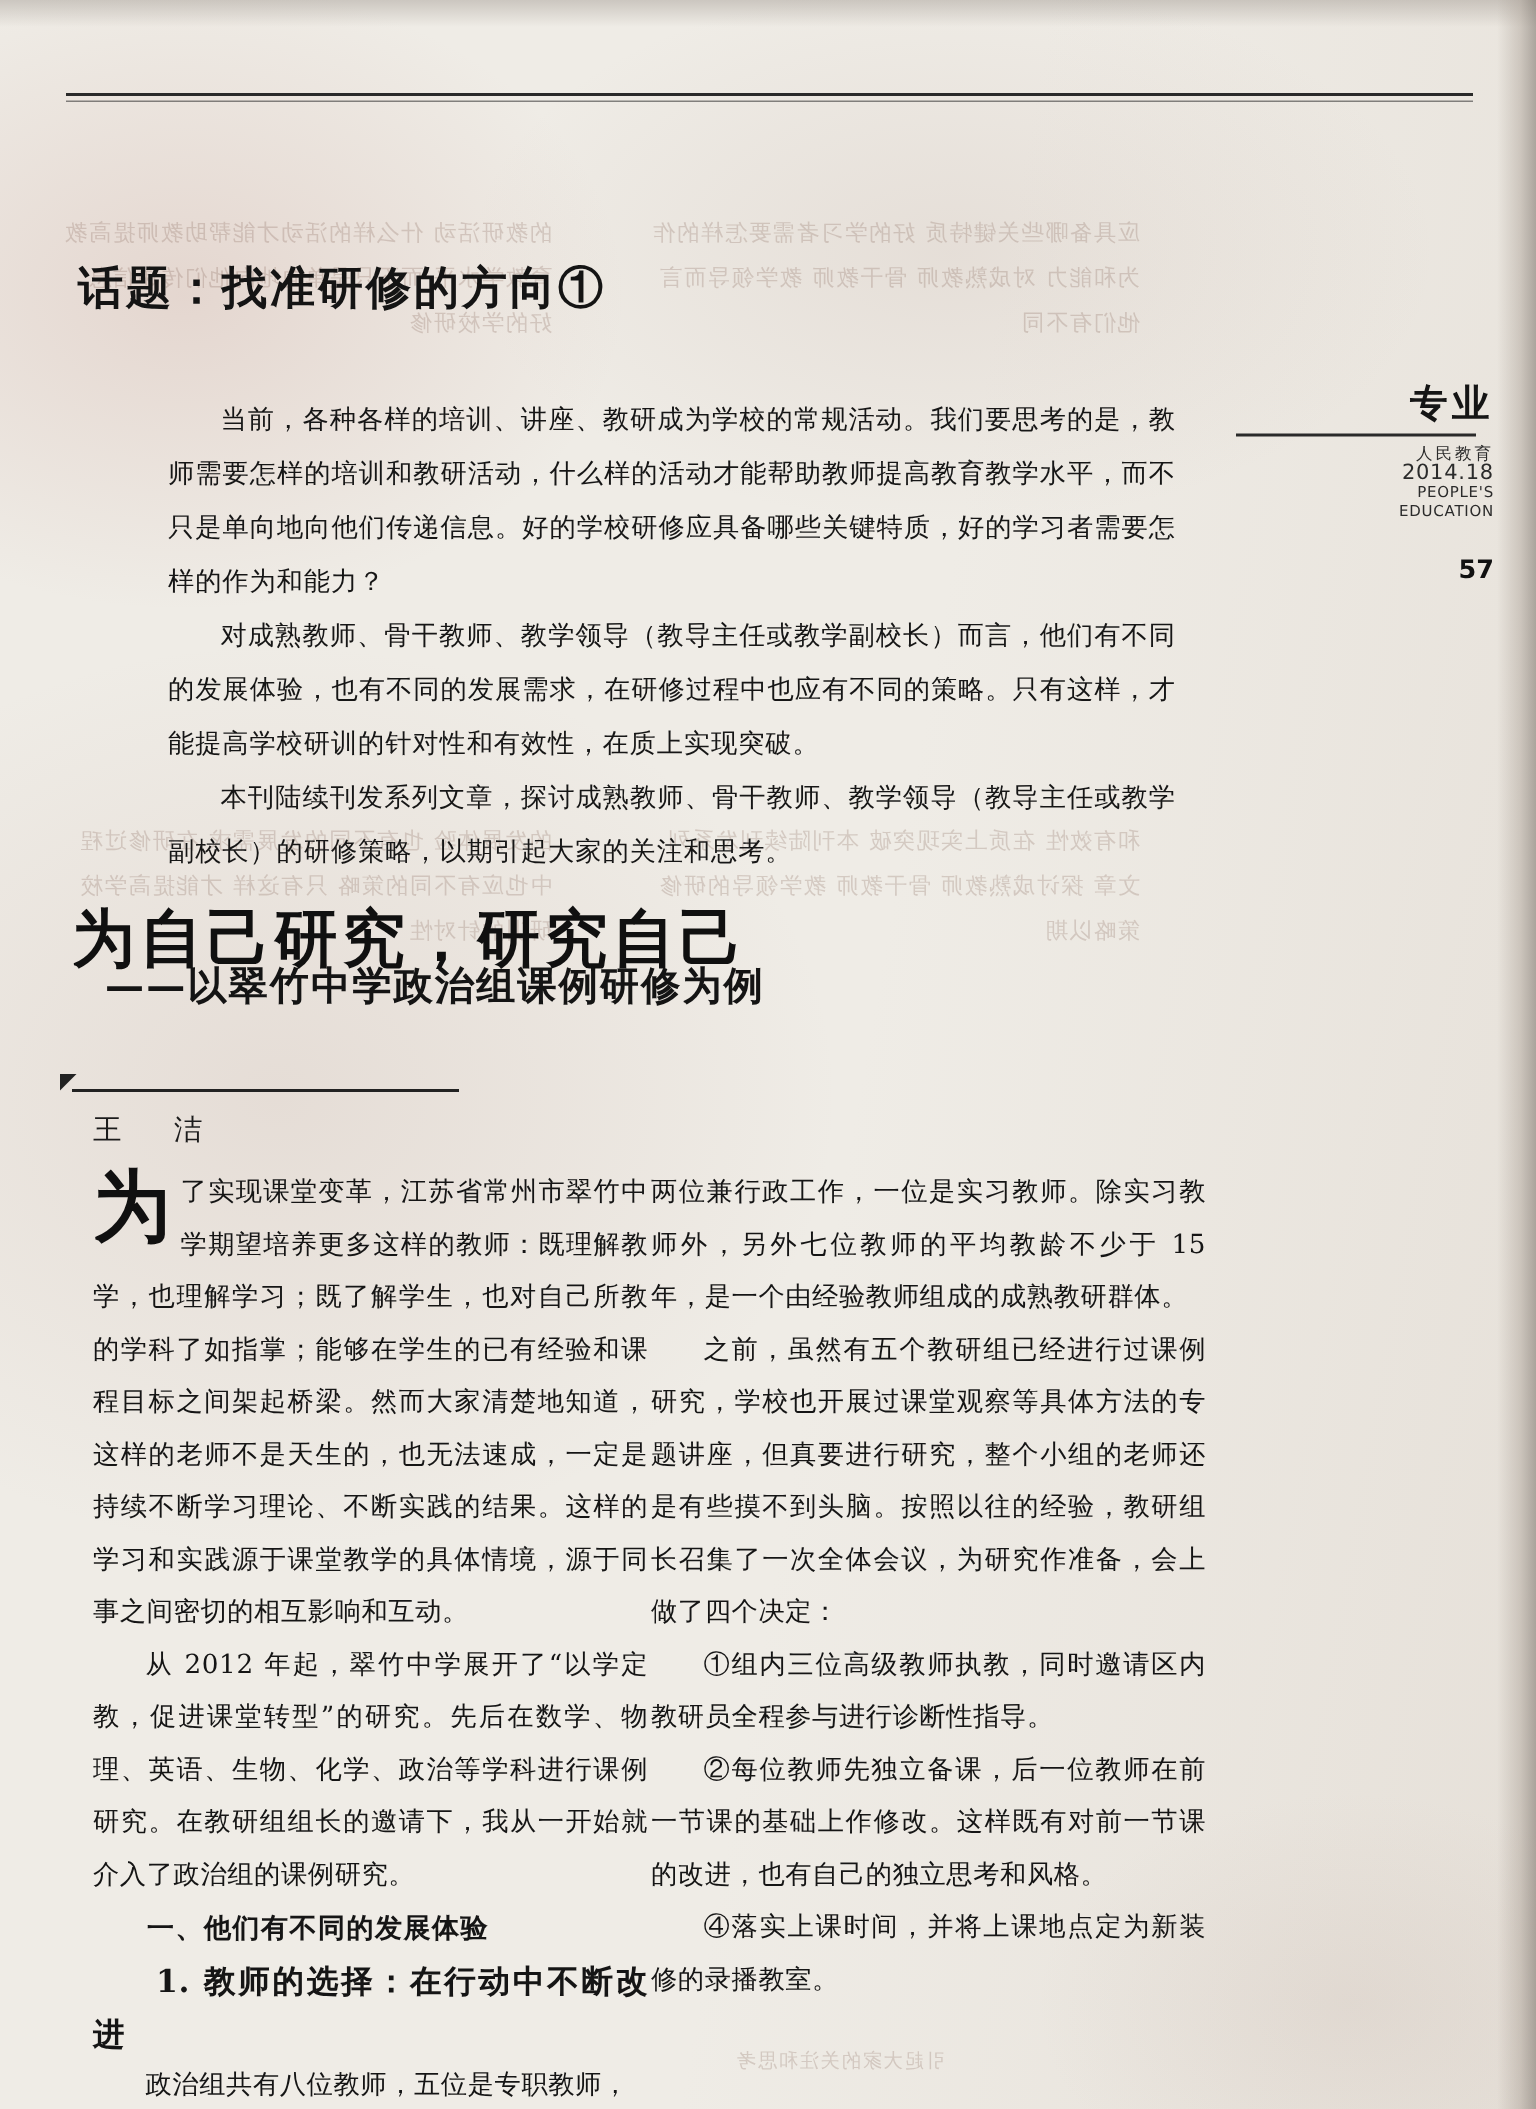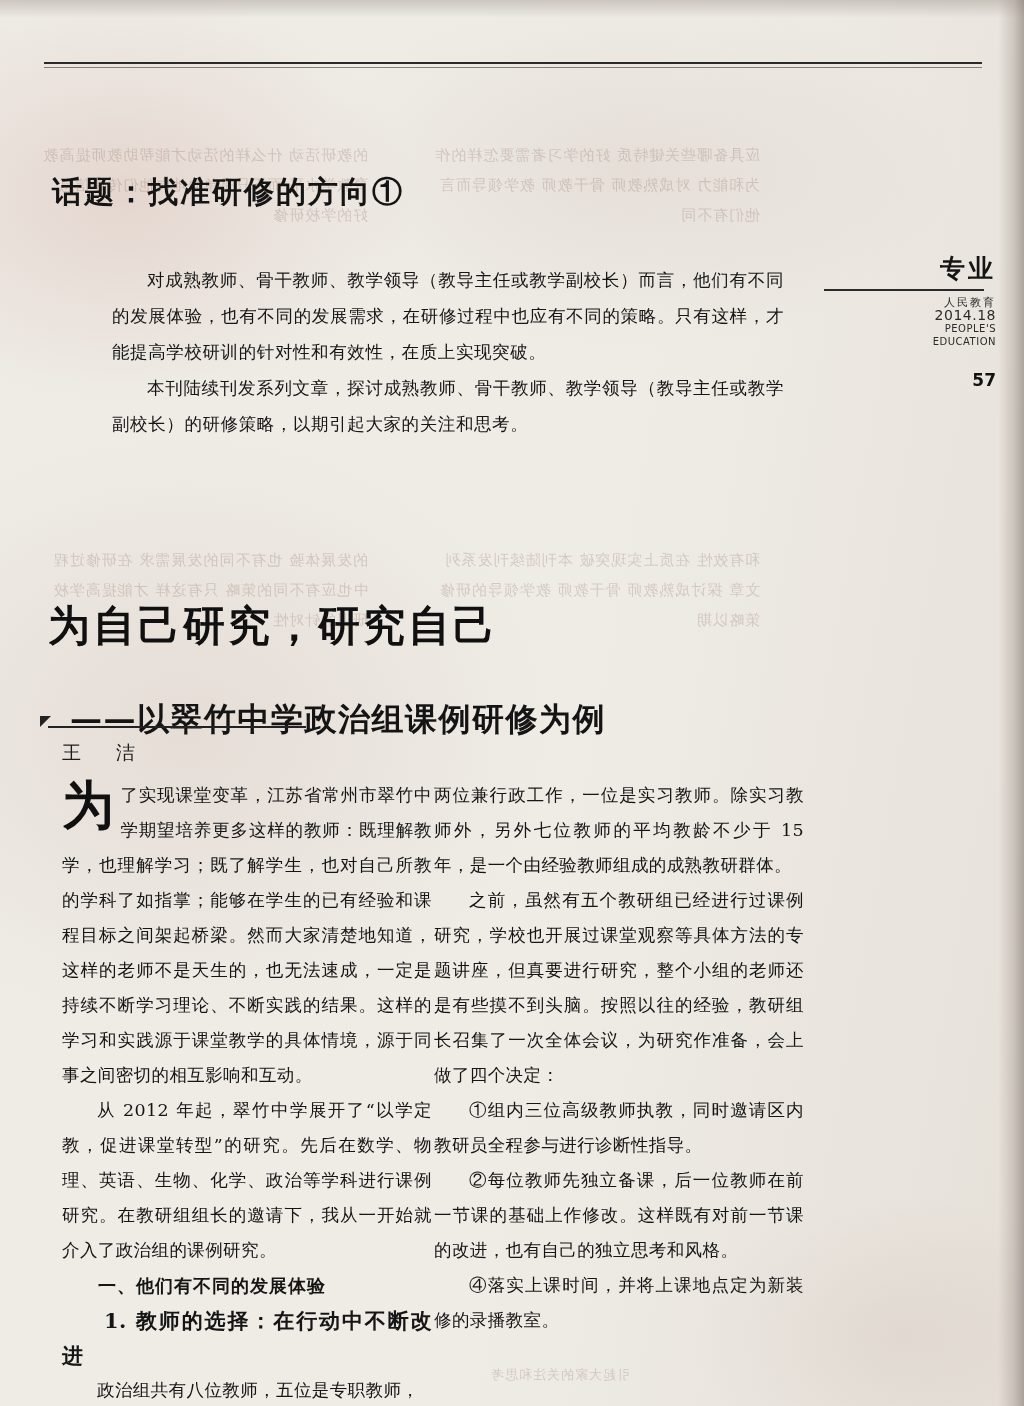--- a/index.html
+++ b/index.html
@@ -143,22 +143,22 @@
     position: absolute;
     left: 48px; top: 598px;
     font-size: 42px;
     font-weight: 700;
     letter-spacing: 3px;
     font-family: "DejaVu Serif", "Liberation Serif", serif;
     color: #101010;
   }
   .sub-title {
     position: absolute;
-    left: 70px; top: 698px;
-    font-size: 32px;
+    left: 70px; top: 640px;
+    font-size: 26px;
     font-weight: 700;
     letter-spacing: 1.5px;
     font-family: "DejaVu Serif", "Liberation Serif", serif;
     color: #141414;
     text-align: right;
   }
 
   
   .author-rule {
     position: absolute;
@@ -250,20 +250,21 @@
     <div class="meta">
       <div class="cn">人民教育</div>
       <div class="issue">2014.18</div>
       <div class="en">PEOPLE'S</div>
       <div class="en">EDUCATION</div>
     </div>
     <div class="pageno">57</div>
   </div>
 
   <div class="intro">
+    <p>当前，各种各样的培训、讲座、教研成为学校的常规活动。我们要思考的是，教师需要怎样的培训和教研活动，什么样的活动才能帮助教师提高教育教学水平，而不只是单向地向他们传递信息。好的学校研修应具备哪些关键特质，好的学习者需要怎样的作为和能力？</p>
     <p>对成熟教师、骨干教师、教学领导（教导主任或教学副校长）而言，他们有不同的发展体验，也有不同的发展需求，在研修过程中也应有不同的策略。只有这样，才能提高学校研训的针对性和有效性，在质上实现突破。</p>
     <p>本刊陆续刊发系列文章，探讨成熟教师、骨干教师、教学领导（教导主任或教学副校长）的研修策略，以期引起大家的关注和思考。</p>
   </div>
 
   <div class="main-title">为自己研究，研究自己</div>
   <div class="sub-title">——以翠竹中学政治组课例研修为例</div>
 
   <div class="author-tri"></div>
   <div class="author-rule"></div>
   <div class="author">王　洁</div>

